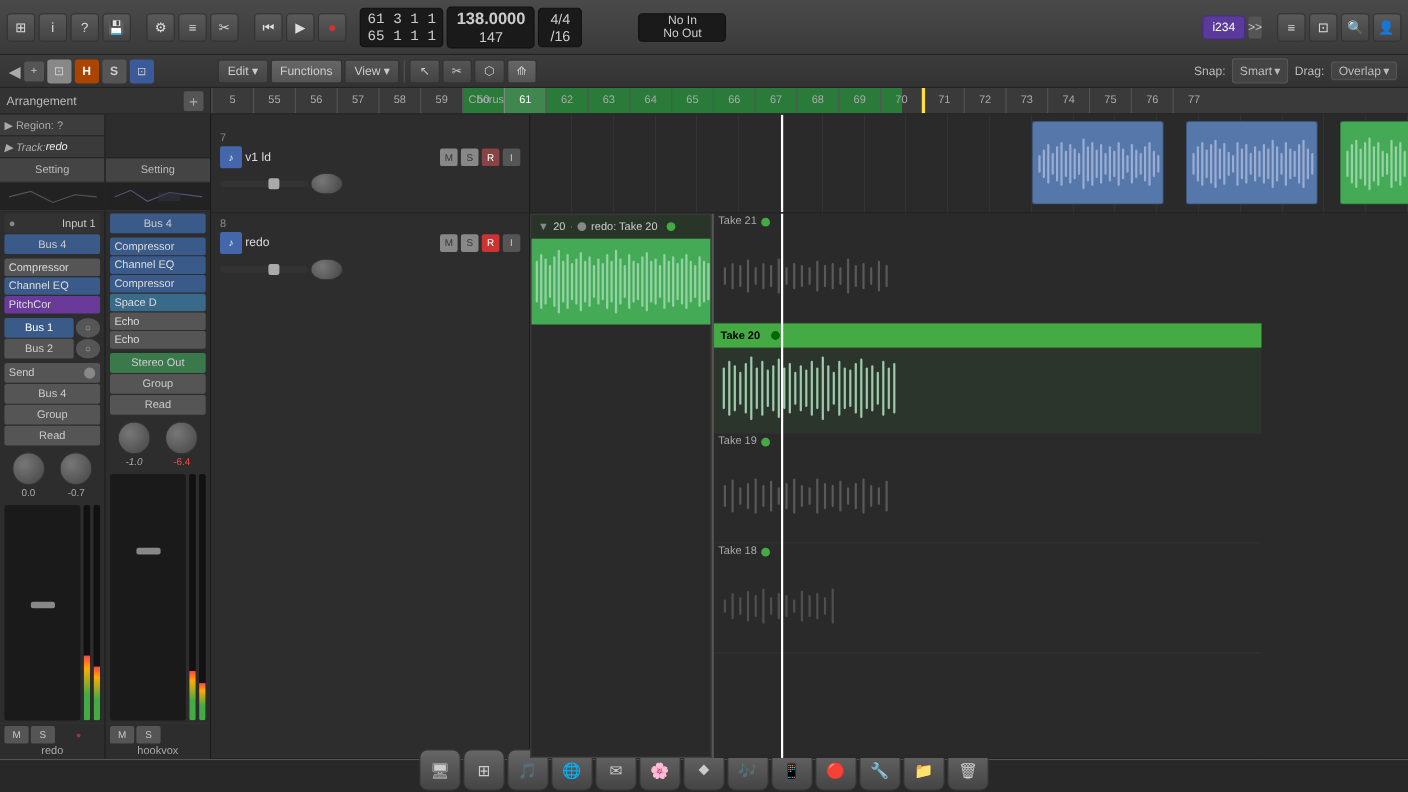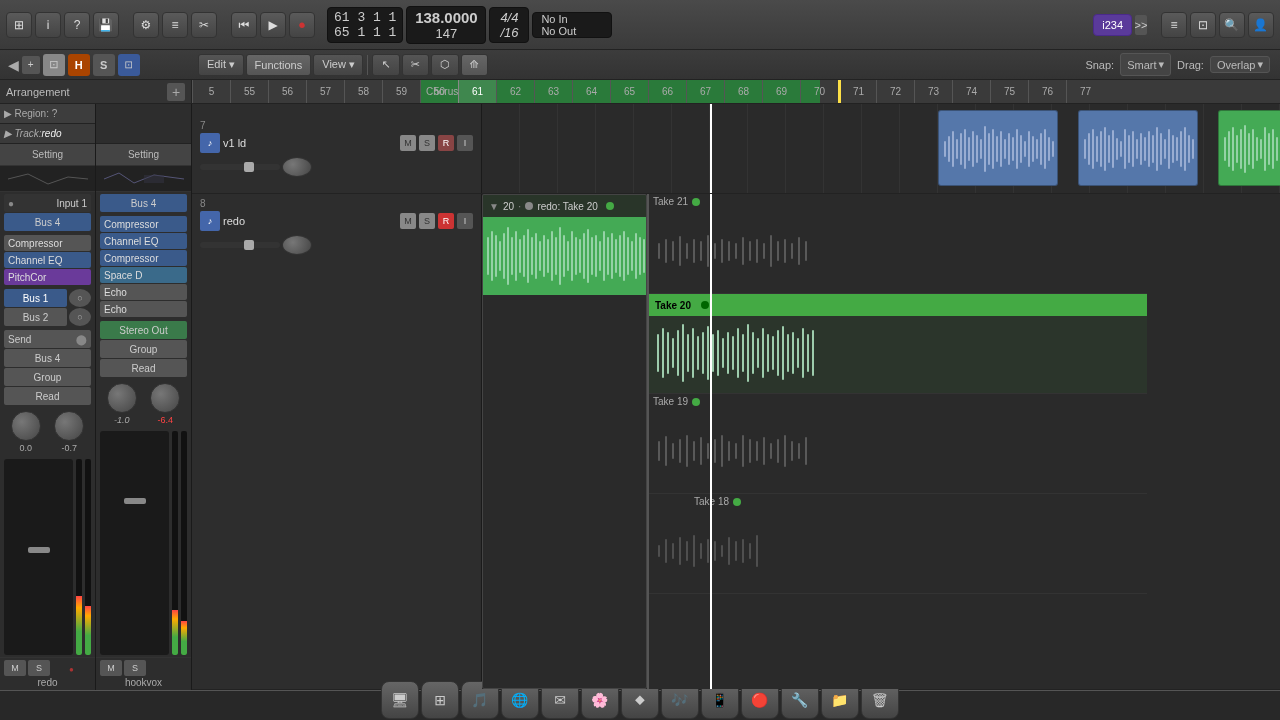--- a/index.html
+++ b/index.html
@@ -60,30 +60,29 @@
     }
     .tempo-display .td-top { font-size: 15px; color: #ccc; font-weight: bold; }
     .tempo-display .td-bottom { font-size: 13px; color: #ccc; }
     .sig-display {
       background: #1a1a1a;
       border: 1px solid #111;
       border-radius: 4px;
       padding: 2px 6px;
       display: flex; flex-direction: column; align-items: center;
       min-width: 40px;
-      font-style: italic;
     }
     .sig-display span { font-size: 13px; color: #ccc; }
     .inout-display {
       background: #1a1a1a;
       border: 1px solid #111;
       border-radius: 4px;
       padding: 0 8px;
-      display: flex; flex-direction: column; align-items: flex-start;
-      min-width: 80px; color: #ccc; font-size: 11px;
+      display: flex; flex-direction: column; align-items: center;
+      min-width: 80px; color: #ccc; font-size: 11px; margin-left: 48px;
     }
     .lcd-btn {
       background: #5a3a9a;
       border: 1px solid #4a2a8a;
       border-radius: 4px;
       color: #fff;
       padding: 4px 8px;
       font-size: 11px;
       cursor: pointer;
     }
@@ -785,21 +784,21 @@
                   <rect x="131" y="14" width="2" height="32" rx="1"></rect>
                   <rect x="138" y="20" width="2" height="20" rx="1"></rect>
                   <rect x="145" y="22" width="2" height="16" rx="1"></rect>
                   <rect x="152" y="16" width="2" height="28" rx="1"></rect>
                 </g>
               </svg>
             </div>
           </div>
 
           <div style="height:100px;border-bottom:1px solid #333;position:relative;">
-            <div style="position:absolute;top:2px;left:4px;display:flex;align-items:center;gap:4px;margin-left:41px;">
+            <div style="position:absolute;top:2px;left:4px;display:flex;align-items:center;gap:4px;">
               <span style="font-size:10px;color:#aaa">Take 18</span>
               <span style="width:8px;height:8px;border-radius:50%;background:#44aa44;display:inline-block"></span>
             </div>
             <div style="position:absolute;top:18px;left:4px;right:4px;bottom:4px;display:flex;align-items:center;">
               <svg width="100%" height="60" style="opacity:0.4">
                 <g fill="#888">
                   <rect x="5" y="24" width="2" height="12" rx="1"></rect>
                   <rect x="12" y="18" width="2" height="24" rx="1"></rect>
                   <rect x="19" y="22" width="2" height="16" rx="1"></rect>
                   <rect x="26" y="16" width="2" height="28" rx="1"></rect>

